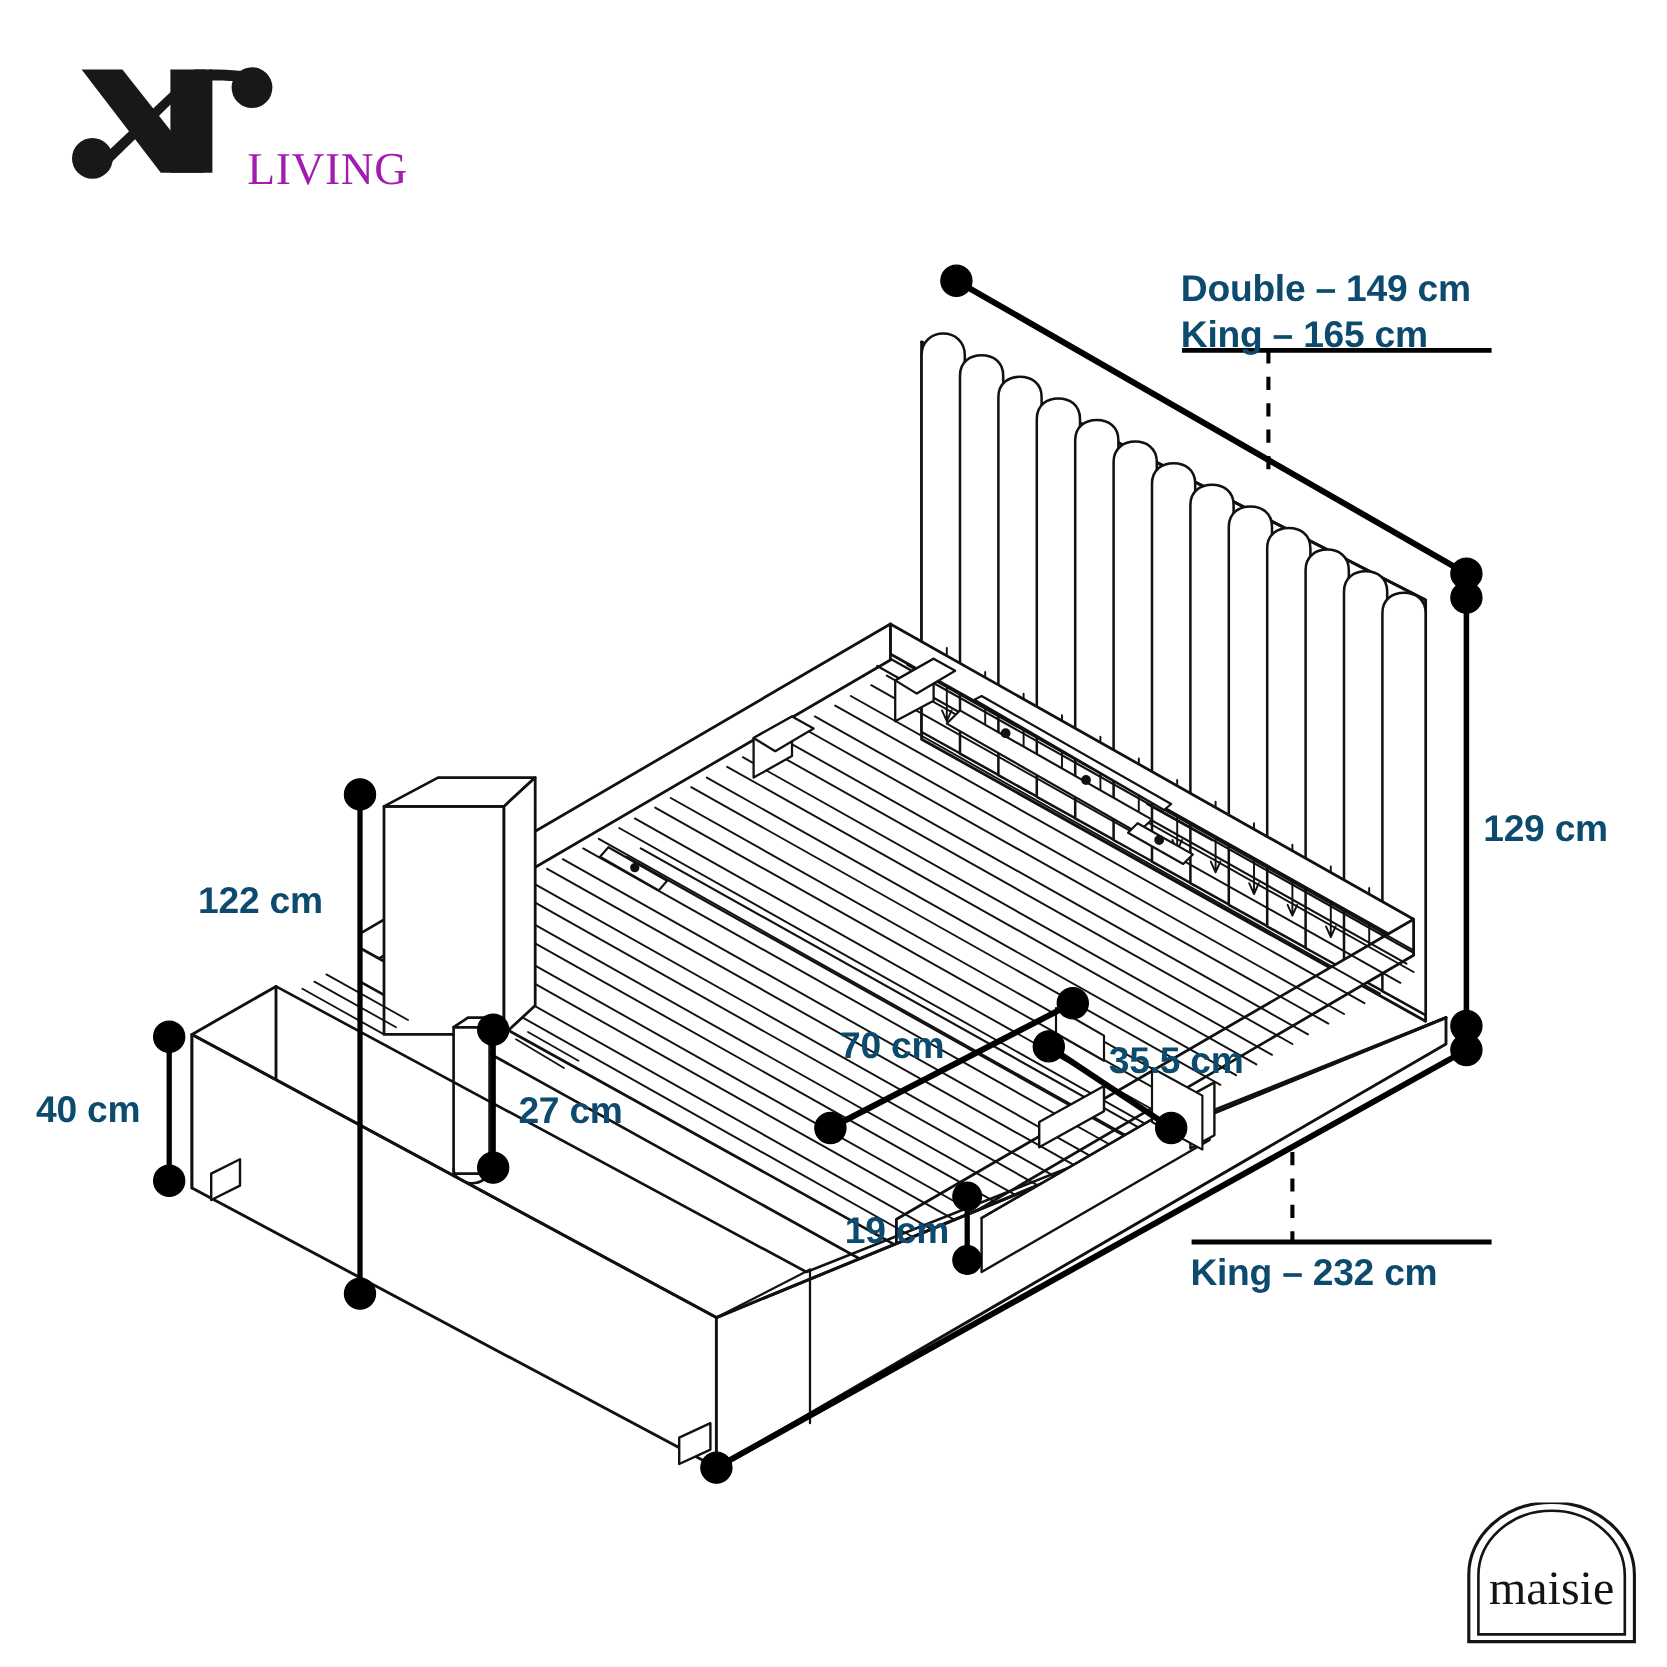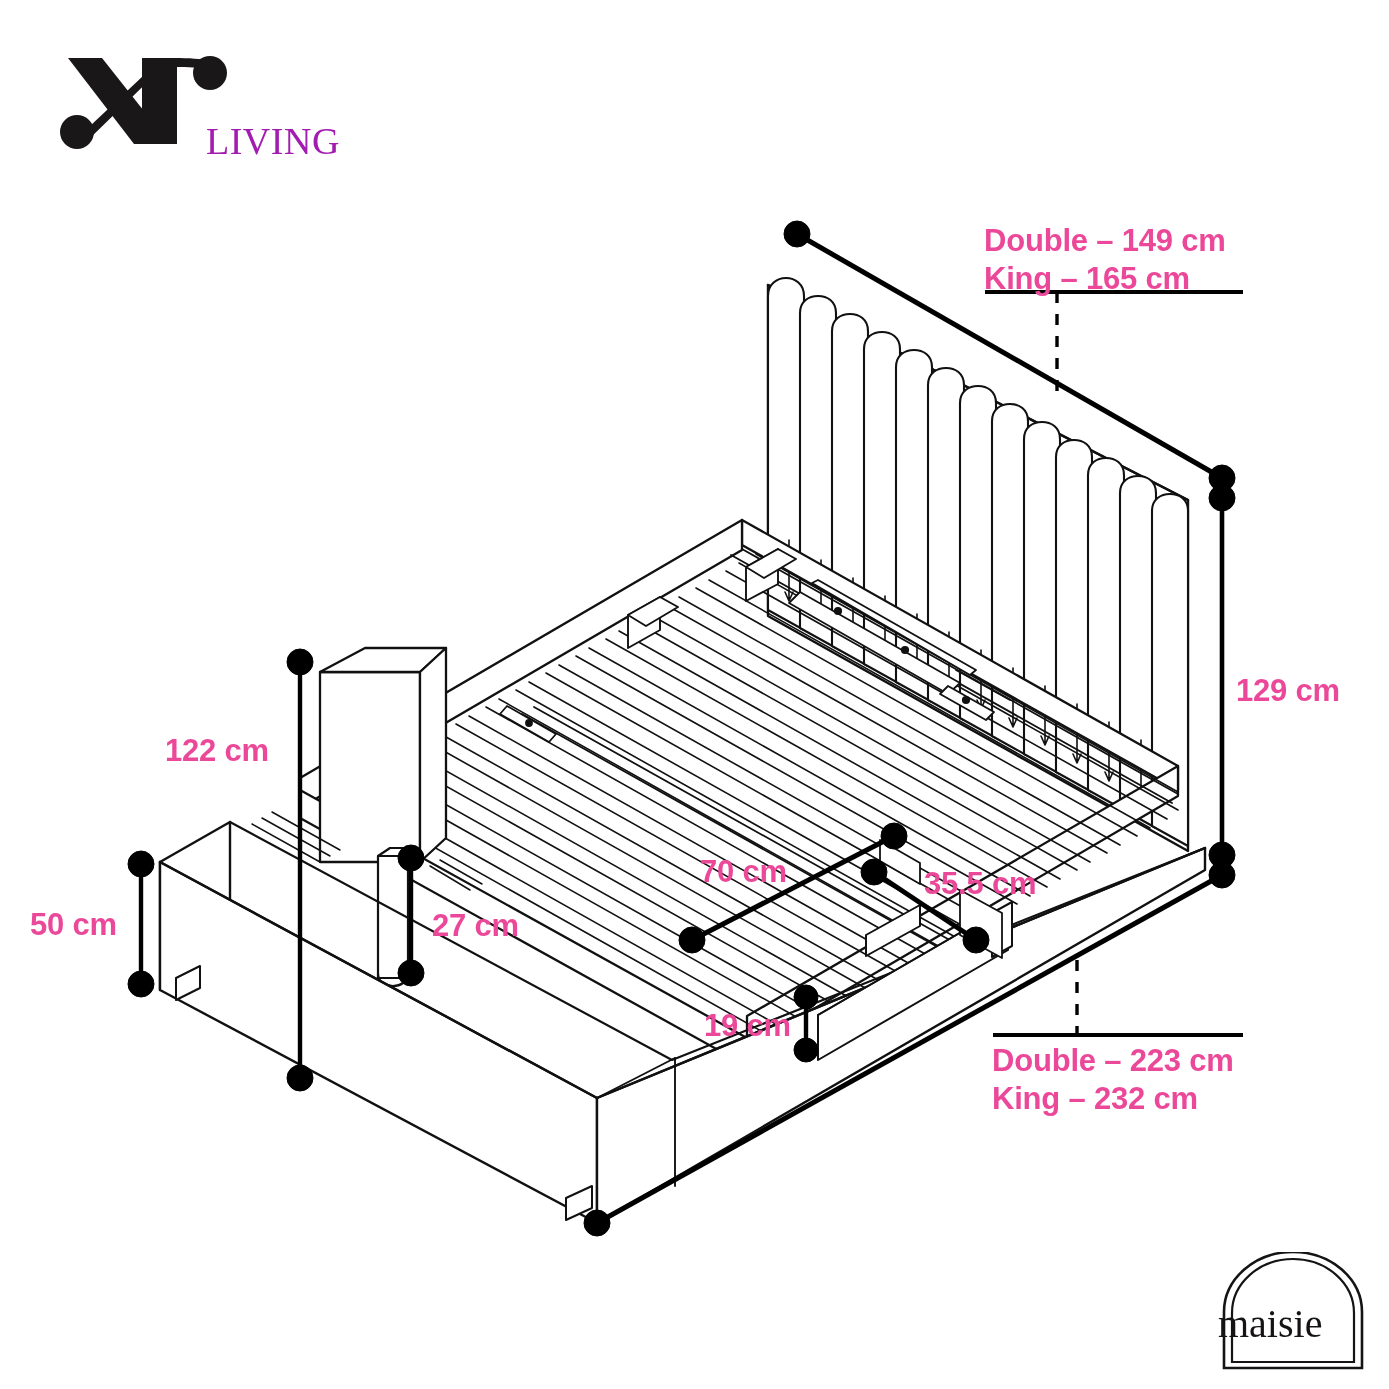--- a/index.html
+++ b/index.html
@@ -52,29 +52,30 @@
     left: 1218px;
     top: 1252px;
     width: 150px;
     height: 122px;
   }
   #maisie-logo .maisie-text {
     position: absolute;
     left: 0;
     top: 52px;
     width: 150px;
+    text-align: center;
     font-family: "Liberation Serif", serif;
     font-size: 40px;
     color: #161314;
     line-height: 1;
   }
   
   .dim-label {
     position: absolute;
-    color: #ec4899;
+    color: #0c4a6e;
     font-family: "Liberation Sans", sans-serif;
     font-weight: bold;
     white-space: nowrap;
     line-height: 1.18;
     letter-spacing: -0.2px;
   }
   .dim-label.big { font-size: 31px; }
   .two-line { line-height: 1.22; }
   .two-line span { display: block; }
 </style>
@@ -332,29 +333,28 @@
       </g>
     </g>
   </svg>
 
   <div class="dim-label big two-line" style="left:984px; top:222px;">
     <span>Double – 149 cm</span>
     <span>King – 165 cm</span>
   </div>
 
   <div class="dim-label big two-line" style="left:992px; top:1042px;">
-    <span>Double – 223 cm</span>
     <span>King – 232 cm</span>
   </div>
 
   <div class="dim-label big" style="left:1236px; top:673px;">129 cm</div>
 
   <div class="dim-label big" style="left:165px; top:733px;">122 cm</div>
 
-  <div class="dim-label big" style="left:30px; top:907px;">50 cm</div>
+  <div class="dim-label big" style="left:30px; top:907px;">40 cm</div>
 
   <div class="dim-label big" style="left:432px; top:908px;">27 cm</div>
 
   <div class="dim-label big" style="left:700px; top:854px;">70 cm</div>
 
   <div class="dim-label big" style="left:924px; top:866px;">35.5 cm</div>
 
   <div class="dim-label big" style="left:704px; top:1008px;">19 cm</div>
 
 </div>

